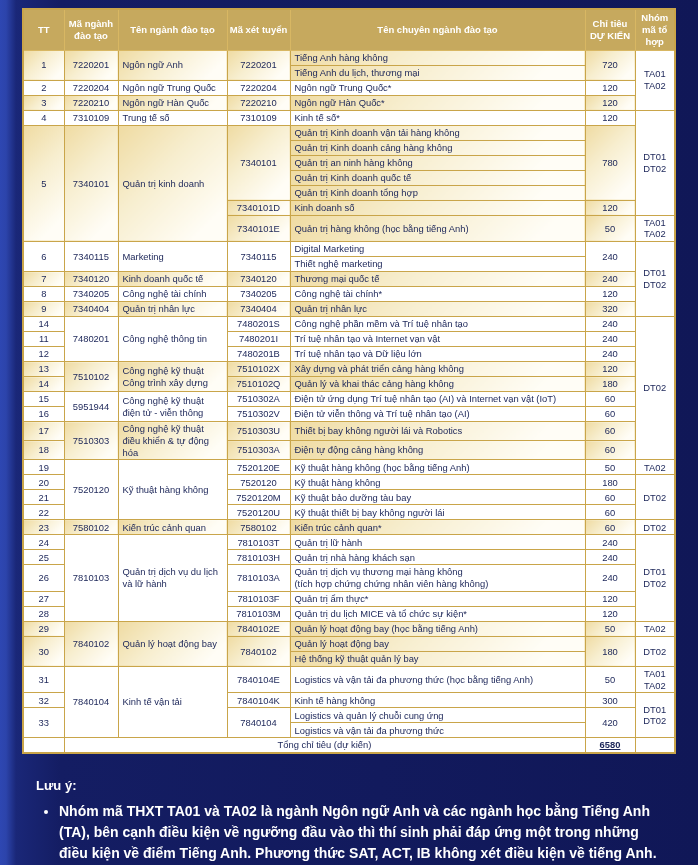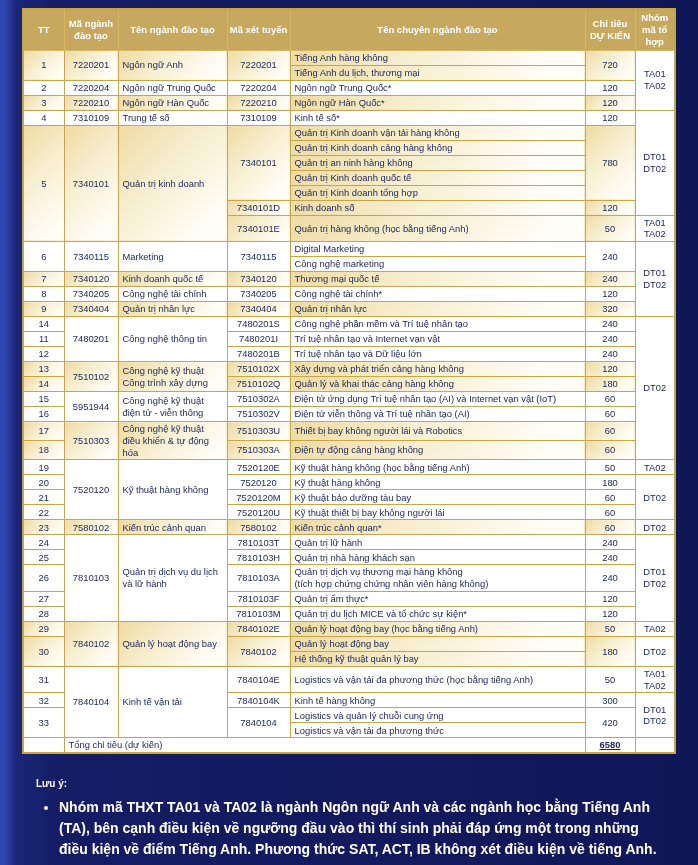--- a/index.html
+++ b/index.html
@@ -21,23 +21,23 @@
     border: 1px solid #d8b763; padding: 2px 1px; height: 34px; white-space: pre-line;
   }
   .adm td {
     background: #ffffff; color: #1b2558;
     border: 1px solid #c9a54a; font-size: 9.4px; line-height: 1.25;
     padding: 1px 4px; vertical-align: middle; white-space: pre-line; height: 15px;
   }
   .adm td.c { text-align: center; padding: 1px 1px; }
   .adm td.hl { background: linear-gradient(135deg, #efdba2 0%, #f7eecf 40%, #fffdf6 85%); }
   .adm td.b { font-weight: 700; text-decoration: underline; }
-  .adm td.ctr { }
+  .adm td.ctr { text-align: center; }
   .notes { margin: 24px 24px 0 36px; color: #ffffff; }
-  .notes .title { font-weight: 700; font-size: 10px; margin-bottom: 3px; }
+  .notes .title { font-weight: 700; font-size: 13px; margin-bottom: 3px; }
   .notes ul { margin: 8px; padding-left: 15px; font-size: 14px; font-weight: 600; line-height: 1.5; }
   .notes li { margin-bottom: 2px; }
 </style>
 </head>
 <body>
 
 <div class="page">
   <table class="adm">
     <colgroup>
       <col style="width:41px">
@@ -139,21 +139,21 @@
         <td class="c" rowspan="2">6</td>
         <td class="c" rowspan="2">7340115</td>
         <td rowspan="2">Marketing</td>
         <td class="c" rowspan="2">7340115</td>
         <td>Digital Marketing</td>
         <td class="c" rowspan="2">240</td>
         <td class="c" rowspan="5">DT01
 DT02</td>
       </tr>
       <tr>
-        <td>Công nghệ marketing</td>
+        <td>Thiết nghệ marketing</td>
       </tr>
       <tr>
         <td class="c hl">7</td>
         <td class="c hl">7340120</td>
         <td class="hl">Kinh doanh quốc tế</td>
         <td class="c hl">7340120</td>
         <td class="hl">Thương mại quốc tế</td>
         <td class="c hl">240</td>
       </tr>
       <tr>

